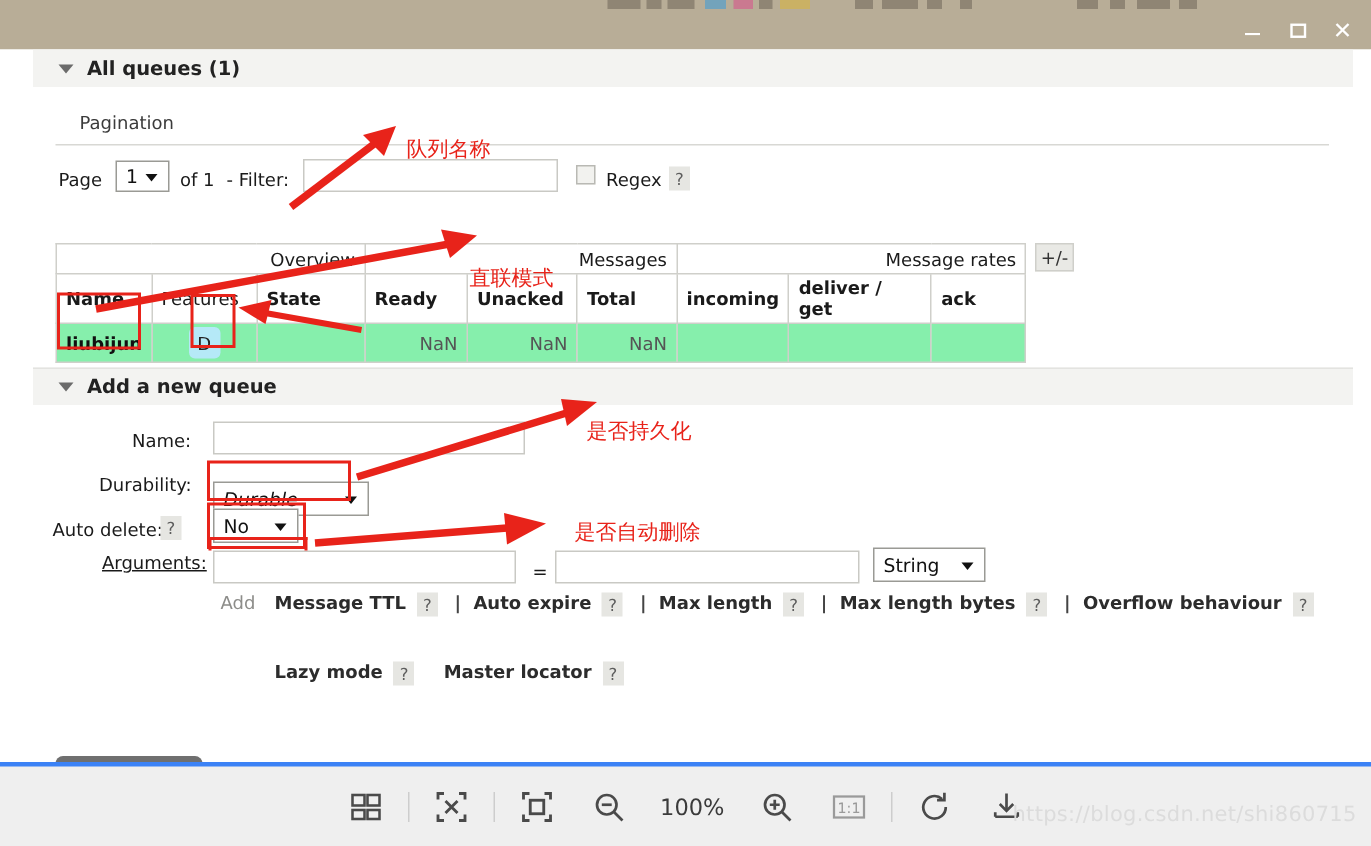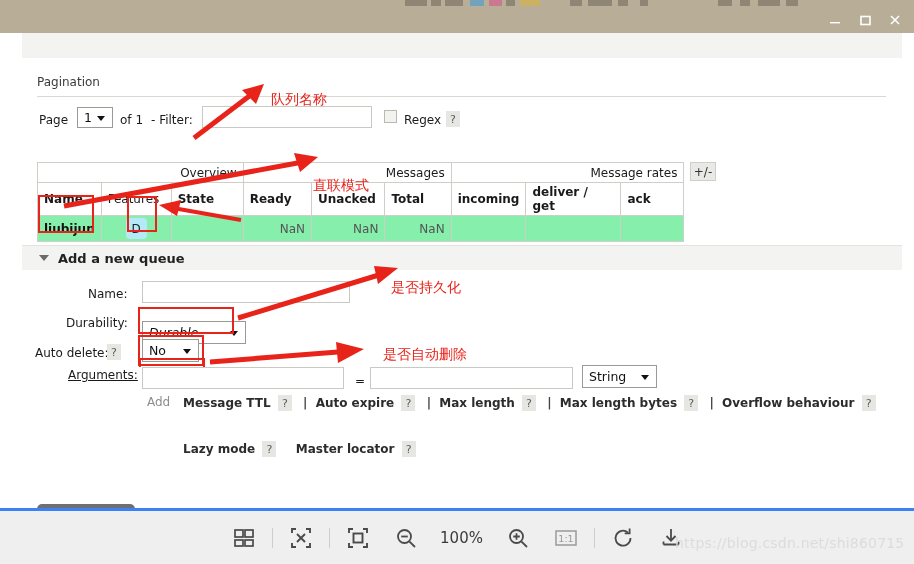--- a/index.html
+++ b/index.html
@@ -74,21 +74,21 @@
 
   .sec-band {
     position: absolute;
     left: 22px; width: 880px;
     background: #f3f3f1;
     border-top: 1px solid #e3e3e0;
   }
 
   .sub-label {
     position: absolute;
-    font-size: 12px; color: #3b3b3b;
+    font-size: 12px; color: #3b3b3b; margin-left: 16px;
   }
   .hr {
     position: absolute;
     height: 1px; background: #d8d8d4;
   }
 
   .lbl { position: absolute; font-size: 12px; color: #1a1a1a; white-space: nowrap; }
 
   .textbox {
     position: absolute;
@@ -289,20 +289,24 @@
         <svg width="14" height="14" viewBox="0 0 14 14">
             <path d="M3 3 L11 11 M11 3 L3 11" stroke="#ffffff" stroke-width="1.6" fill="none"></path>
           </svg>
       </div>
     </div>
   </div>
 
   <div class="page">
 
     <div class="sec-band" style="left:22px; top:0px; width:880px; height:25px; border-top:none; background:#f3f3f1;"></div>
+    <div class="section-head" style="left:39px; top:2px;">
+      <span class="caret"></span>
+      <span>All queues (1)</span>
+    </div>
 
     <div class="sub-label" style="left:37px; top:42px;">Pagination</div>
     <div class="hr" style="left:37px; top:63px; width:849px;"></div>
 
     <div class="lbl" style="left:39px; top:80px;">Page</div>
     <div class="selectbox small" style="left:77px; top:74px; width:36px;">
       <span>1</span>
       <span class="arrow"></span>
     </div>
     <div class="lbl" style="left:120px; top:80px;">of 1</div>

